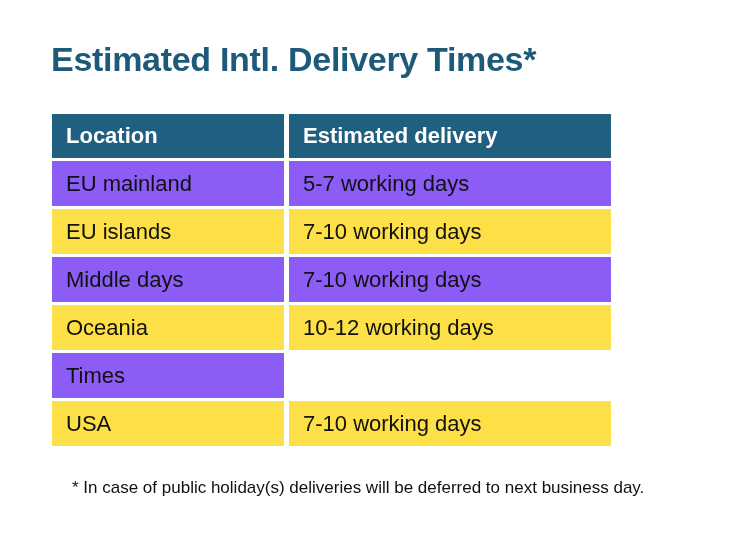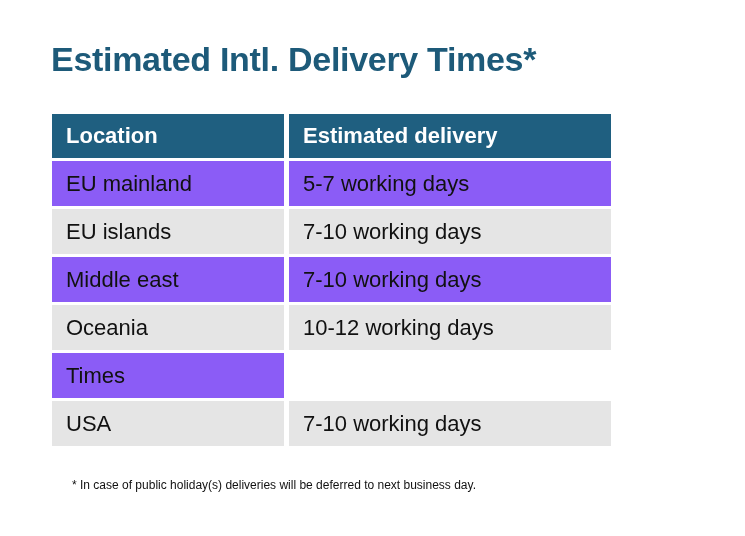--- a/index.html
+++ b/index.html
@@ -65,27 +65,27 @@
     background: #1f5f80;
     color: #ffffff;
     font-weight: bold;
     height: 44px;
     font-size: 22px;
   }
   .row-odd .cell {
     background: #8b5cf6;
   }
   .row-even .cell {
-    background: #e5e5e5;
+    background: #fde047;
   }
   .footnote {
     position: absolute;
     left: 72px;
     top: 478px;
-    font-size: 12px;
+    font-size: 17px;
     color: #111111;
     white-space: nowrap;
   }
 </style>
 </head>
 <body>
 
 <div class="page">
 
   <div class="title">Estimated Intl. Delivery Times*</div>
@@ -101,21 +101,21 @@
       <div class="cell col-location">EU mainland</div>
       <div class="cell col-delivery">5-7 working days</div>
     </div>
 
     <div class="row row-even">
       <div class="cell col-location">EU islands</div>
       <div class="cell col-delivery">7-10 working days</div>
     </div>
 
     <div class="row row-odd">
-      <div class="cell col-location">Middle east</div>
+      <div class="cell col-location">Middle days</div>
       <div class="cell col-delivery">7-10 working days</div>
     </div>
 
     <div class="row row-even">
       <div class="cell col-location">Oceania</div>
       <div class="cell col-delivery">10-12 working days</div>
     </div>
 
     <div class="row row-odd">
       <div class="cell col-location">Times</div>

